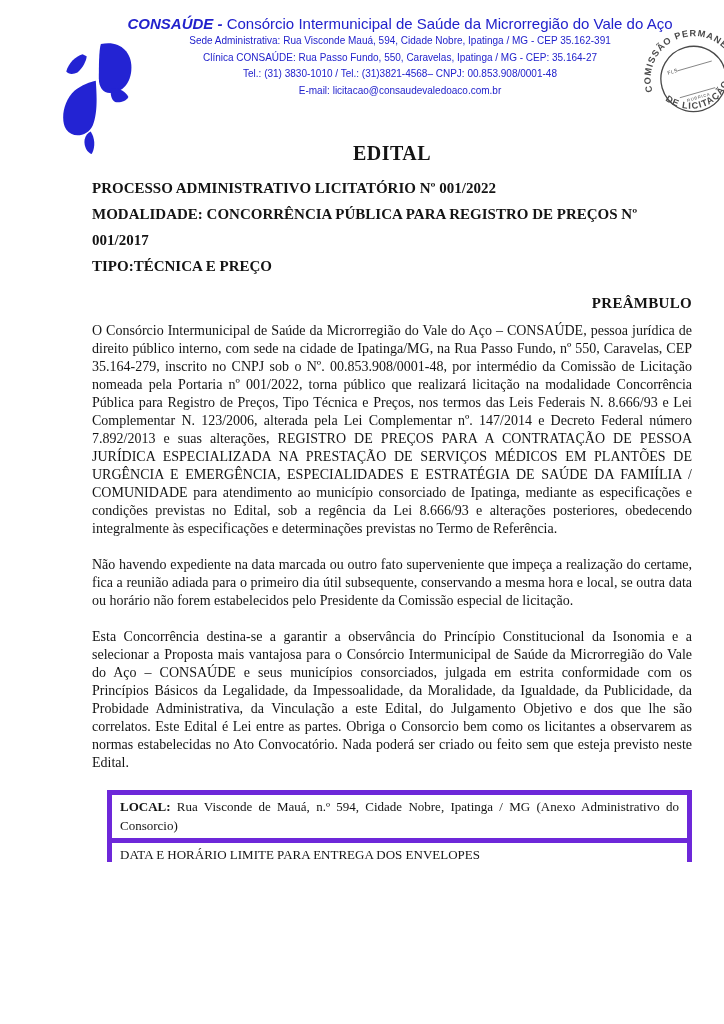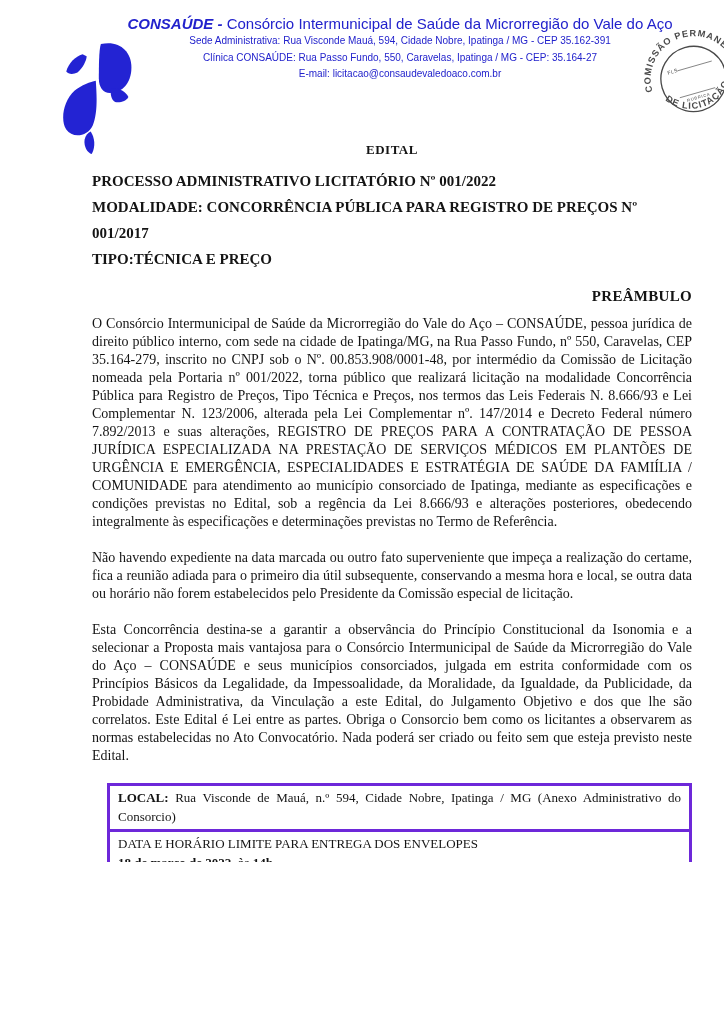--- a/index.html
+++ b/index.html
@@ -33,42 +33,42 @@
     position:absolute;right:12px;top:24px;width:102px;height:106px;
     transform:rotate(-16deg);
   }
   .stamp text{fill:#4a4a4a;font-family:"Liberation Sans", sans-serif;}
   .stamp .arc{font-size:9px;font-weight:bold;letter-spacing:1px;}
   .stamp .tiny{font-size:5px;letter-spacing:.5px;}
   .stamp .micro{font-size:4px;letter-spacing:.8px;}
   
   .content{padding:0 64px 0 60px;}
   .doc-title{
-    text-align:center;font-weight:bold;font-size:13px;
+    text-align:center;font-weight:bold;font-size:20px;
     margin-top:16px;letter-spacing:.5px;
   }
   .process{margin-top:10px;font-weight:bold;font-size:15px;}
   .process-line{line-height:26px;}
   .preamble-heading{
     text-align:right;font-weight:bold;font-size:15px;
     margin:16px 0 10px 0;letter-spacing:.3px;
   }
   .para{
     font-size:14px;line-height:18px;text-align:justify;
     margin:0 0 18px 0;
   }
   
   .sched{
     border-collapse:collapse;
     margin:6px 0 0 15px;
     width:585px;
     font-size:13px;
   }
   .sched td{
-    border:3px solid #6d28d9;
+    border:5px solid #6d28d9;
     padding:2px 8px 3px 8px;
     line-height:19px;
     vertical-align:top;
   }
   .row-just{text-align:justify;}
   .b{font-weight:bold;}
   .caps-line{line-height:19px;}
   .bold-line{font-weight:bold;line-height:19px;}
 </style>
 </head>
@@ -83,20 +83,21 @@
       <path d="M38,2 C55,-2 68,8 68,25 C68,40 59,50 47,50 C40,50 36,44 36,36 C36,26 36,8 38,2 Z"></path>
       <path d="M33,38 C34,52 35,70 30,82 C25,93 10,95 4,86 C-2,77 1,58 12,48 C19,42 28,39 33,38 Z"></path>
       <path d="M48,46 C54,44 62,48 65,54 C63,58 57,60 52,59 C48,57 47,50 48,46 Z"></path>
       <path d="M28,88 C32,94 33,103 29,110 C25,109 21,103 22,96 C23,92 25,89 28,88 Z"></path>
     </svg>
 
     <div class="header-text">
       <div class="org-line"><span class="org-name">CONSAÚDE -</span><span> Consórcio Intermunicipal de Saúde da Microrregião do Vale do Aço</span></div>
       <div class="addr">Sede Administrativa: Rua Visconde Mauá, 594, Cidade Nobre, Ipatinga / MG - CEP 35.162-391</div>
       <div class="addr">Clínica CONSAÚDE: Rua Passo Fundo, 550, Caravelas, Ipatinga / MG - CEP: 35.164-27</div>
+      <div class="addr">Tel.: (31) 3830-1010 / Tel.: (31)3821-4568– CNPJ: 00.853.908/0001-48</div>
       <div class="addr"><span>E-mail: </span><span class="email-link">licitacao@consaudevaledoaco.com.br</span></div>
     </div>
 
     <svg class="stamp" viewBox="0 0 100 100" aria-hidden="true">
       <defs>
         <path id="arcTop" d="M 8,52 A 42,42 0 0 1 92,52"></path>
         <path id="arcBot" d="M 13,56 A 40,40 0 0 0 87,56"></path>
       </defs>
       <circle cx="50" cy="52" r="32" fill="none" stroke="#4a4a4a" stroke-width="1.3"></circle>
       <text class="arc"><textPath href="#arcTop" startOffset="50%" text-anchor="middle">COMISSÃO PERMANENTE</textPath></text>

